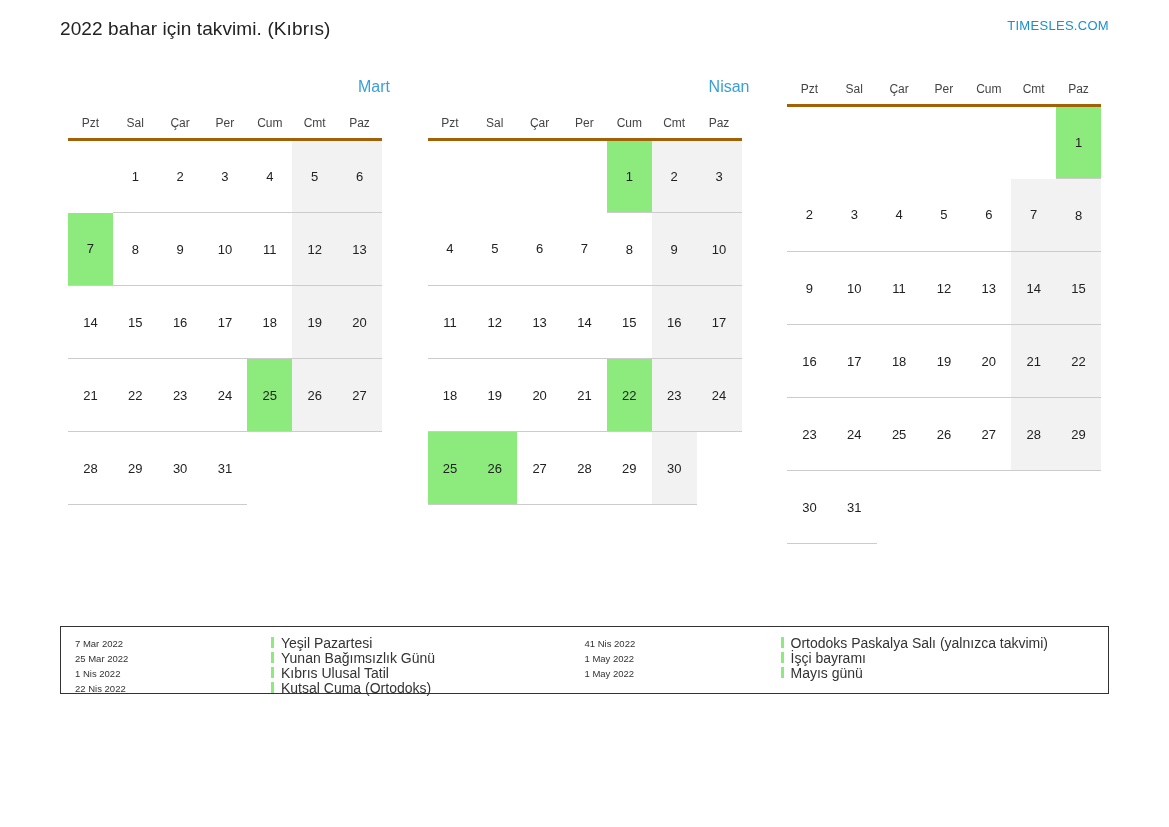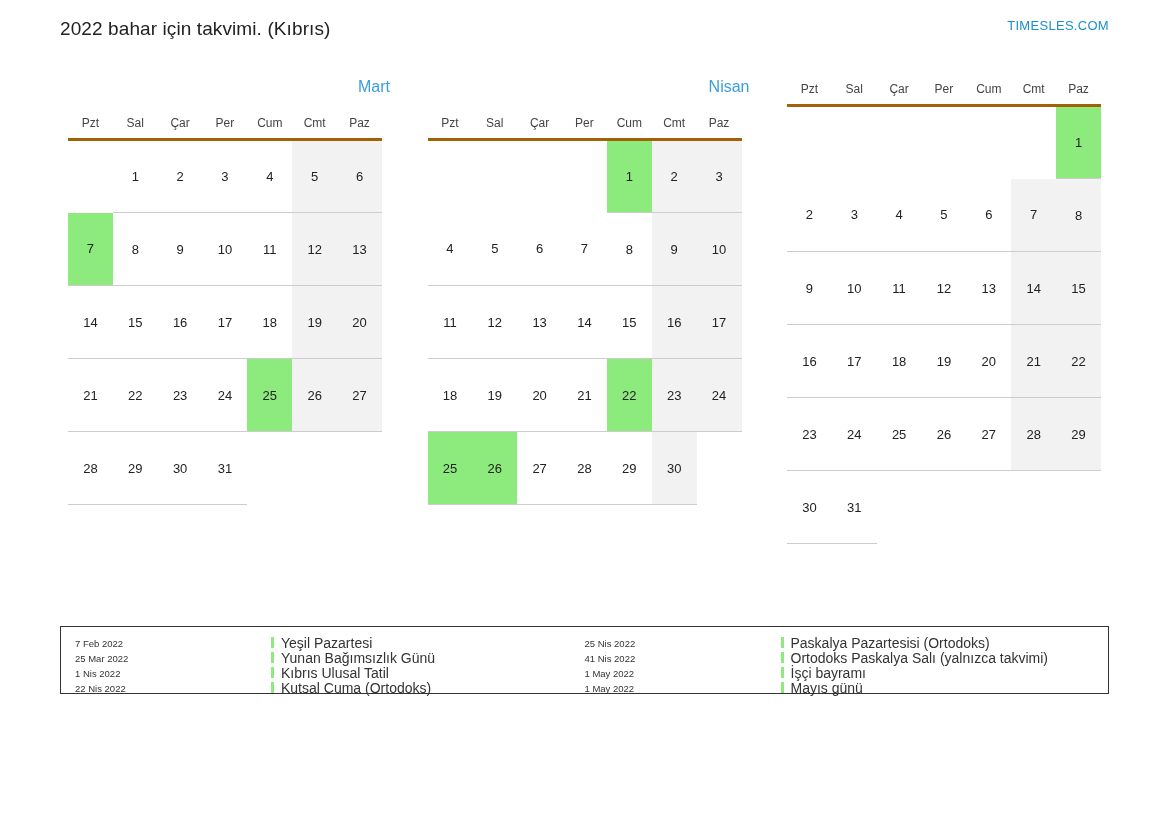--- a/index.html
+++ b/index.html
@@ -346,21 +346,21 @@
               <td class="empty"></td>
             </tr>
           </tbody>
         </table>
       </div>
     </div>
 
   <div class="legend">
     <div class="legend-col">
         <div class="legend-row">
-          <div class="legend-date">7 Feb 2022</div>
+          <div class="legend-date">7 Mar 2022</div>
           <div class="legend-swatch"></div>
           <div class="legend-label">Yeşil Pazartesi</div>
         </div>
         <div class="legend-row">
           <div class="legend-date">25 Mar 2022</div>
           <div class="legend-swatch"></div>
           <div class="legend-label">Yunan Bağımsızlık Günü</div>
         </div>
         <div class="legend-row">
           <div class="legend-date">1 Nis 2022</div>
@@ -368,25 +368,20 @@
           <div class="legend-label">Kıbrıs Ulusal Tatil</div>
         </div>
         <div class="legend-row">
           <div class="legend-date">22 Nis 2022</div>
           <div class="legend-swatch"></div>
           <div class="legend-label">Kutsal Cuma (Ortodoks)</div>
         </div>
       </div>
     <div class="legend-col">
         <div class="legend-row">
-          <div class="legend-date">25 Nis 2022</div>
-          <div class="legend-swatch"></div>
-          <div class="legend-label">Paskalya Pazartesisi (Ortodoks)</div>
-        </div>
-        <div class="legend-row">
           <div class="legend-date">41 Nis 2022</div>
           <div class="legend-swatch"></div>
           <div class="legend-label">Ortodoks Paskalya Salı (yalnızca takvimi)</div>
         </div>
         <div class="legend-row">
           <div class="legend-date">1 May 2022</div>
           <div class="legend-swatch"></div>
           <div class="legend-label">İşçi bayramı</div>
         </div>
         <div class="legend-row">

